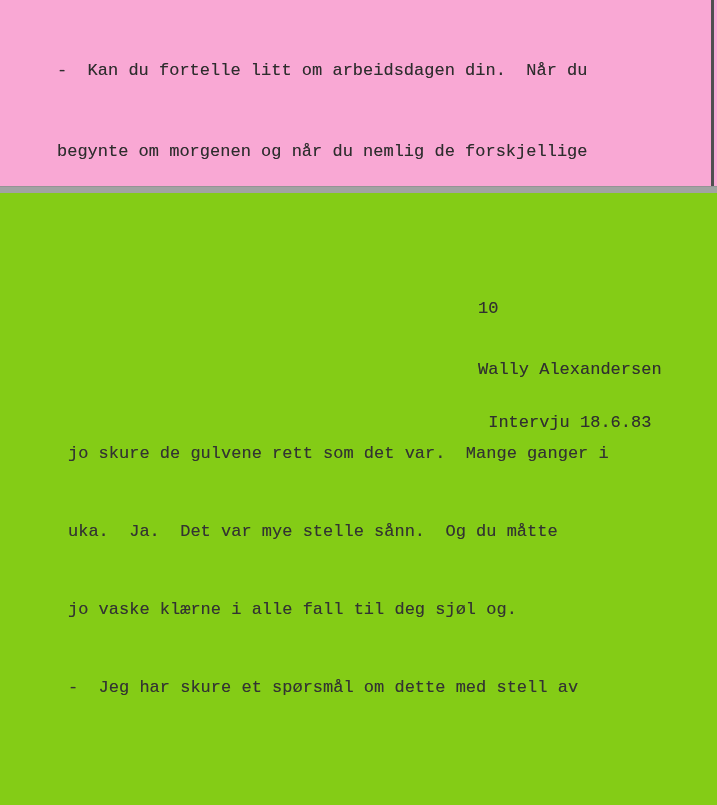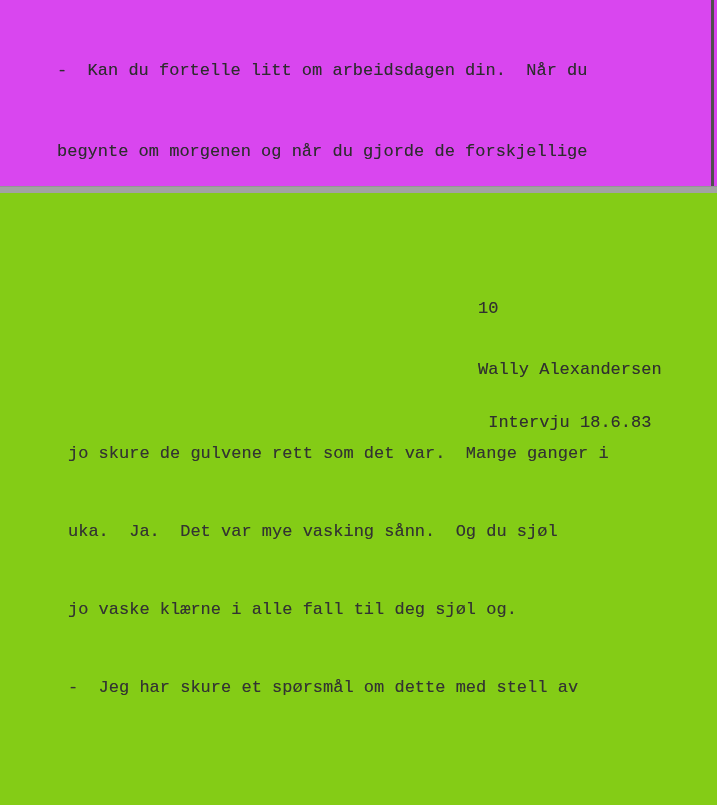--- a/index.html
+++ b/index.html
@@ -17,21 +17,21 @@
     color: #303030;
   }
   .page {
     position: absolute;
     left: 0;
     width: 717px;
   }
   .page-top {
     top: 0;
     height: 186px;
-    background: #d946ef;
+    background: #f9a8d4;
   }
   .page-bottom {
     top: 193px;
     height: 612px;
     background: #84cc16;
   }
   .divider {
     position: absolute;
     top: 186px;
     left: 0;
@@ -96,21 +96,21 @@
   }
 </style>
 </head>
 <body>
 
 <div class="viewer">
 
   <section class="page page-top">
     <div class="body-lines p1">
       <div>-  Kan du fortelle litt om arbeidsdagen din.  Når du</div>
-      <div>begynte om morgenen og når du gjorde de forskjellige</div>
+      <div>begynte om morgenen og når du nemlig de forskjellige</div>
       <div>tingene.  Når du var ferdig om kvelden</div>
       <div>-  Ja, det gikk jo i ett.  Når du begynte om morgenen,</div>
       <div>så gikk det jo i ett.  Du hadde den frokosten og få opp</div>
       <div>oppvasken og få den unna og begynne og stelle middag.</div>
       <div>Så var det å vaske.  Det var hvitskurte gulv.  Du måtte</div>
     </div>
   </section>
 
   <div class="edge-dark"></div>
   <div class="divider"></div>
@@ -120,21 +120,21 @@
 
     <div class="page-number">10</div>
 
     <div class="header-block">
       <div>Wally Alexandersen</div>
       <div>Intervju 18.6.83</div>
     </div>
 
     <div class="body-lines p2" style="top:196px; left:68px; position:absolute;">
       <div>jo skure de gulvene rett som det var.  Mange ganger i</div>
-      <div>uka.  Ja.  Det var mye vasking sånn.  Og du sjøl</div>
+      <div>uka.  Ja.  Det var mye stelle sånn.  Og du måtte</div>
       <div>jo vaske klærne i alle fall til deg sjøl og.</div>
       <div>-  Jeg har skure et spørsmål om dette med stell av</div>
       
       
       
       
       
       
       
       

